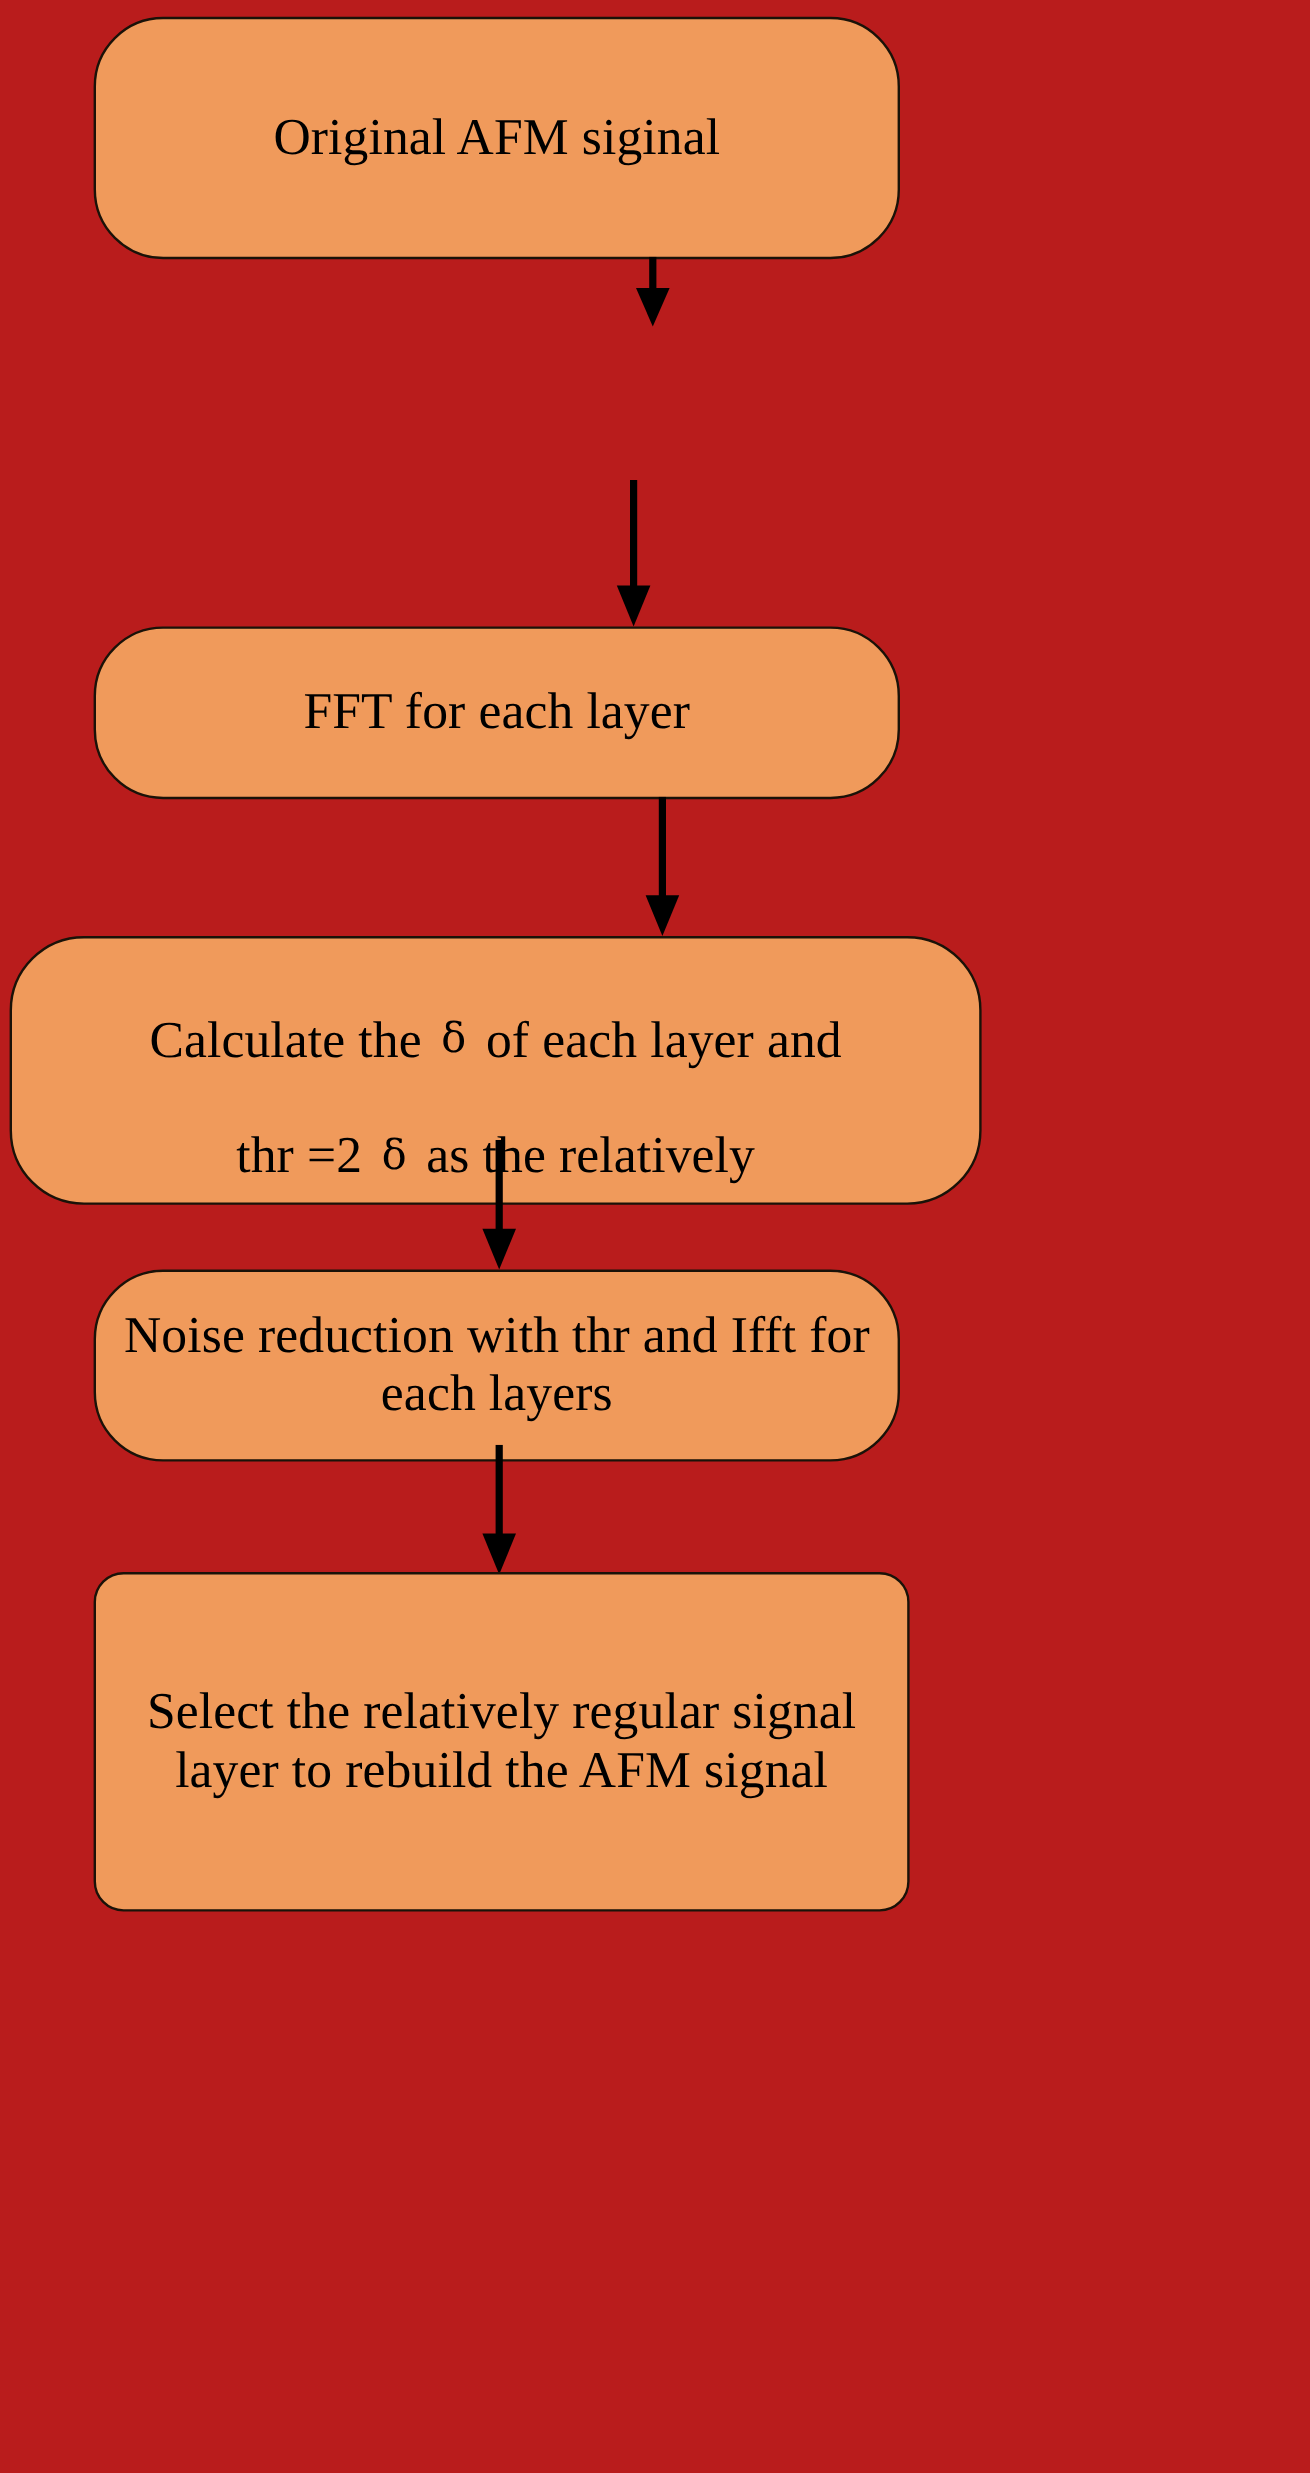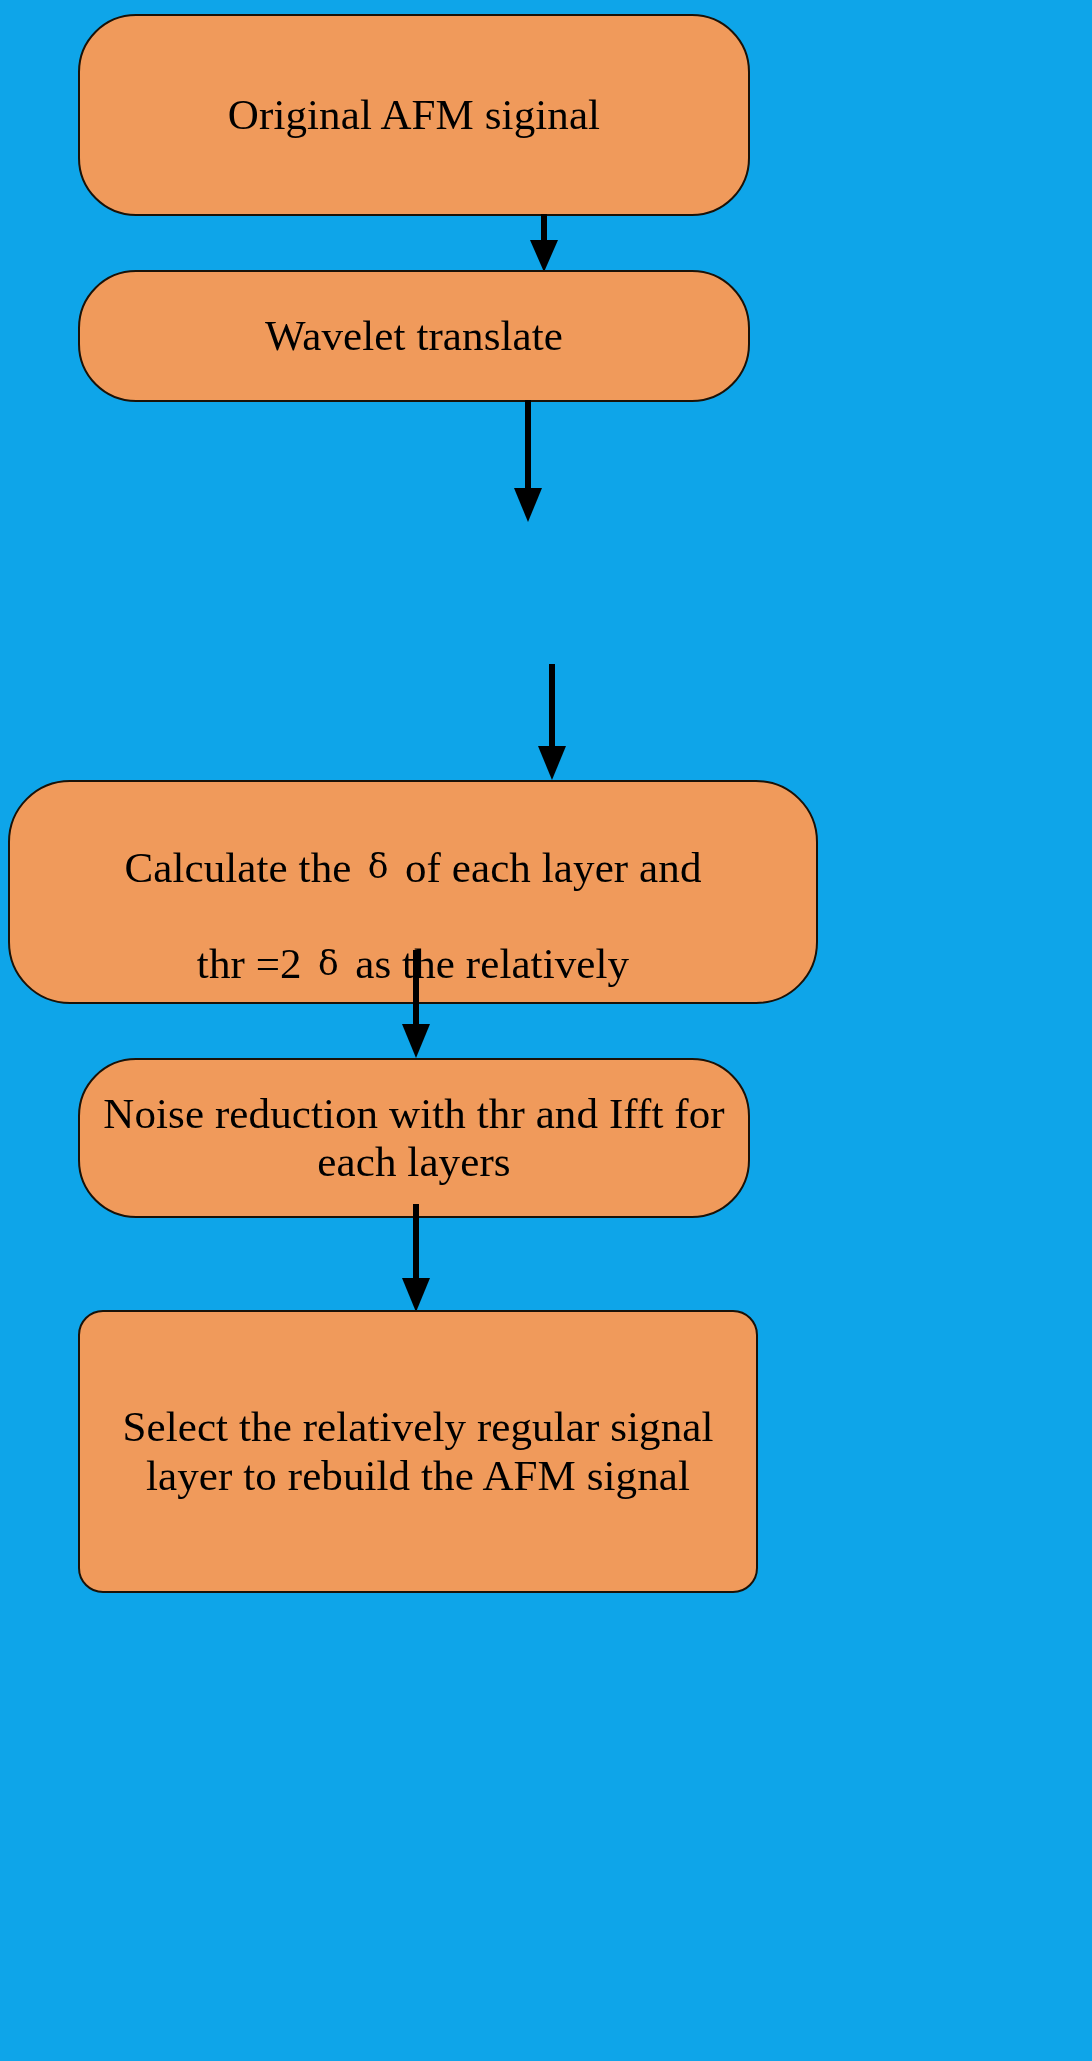--- a/index.html
+++ b/index.html
@@ -60,44 +60,44 @@
   
   .arrow {
     position: absolute;
     overflow: visible;
   }
   .arrow svg { display: block; }
 </style>
 </head>
 <body>
 
-<div id="flowchart" style="background: #0ea5e9;">
+<div id="flowchart" style="background: #b91c1c;">
 
   <div class="node" id="node-0" style="background: rgb(240, 154, 91); border-color: rgb(26, 18, 8); color: rgb(0, 0, 0);">
     <span class="label">Original AFM siginal</span>
   </div>
 
   <div class="arrow" style="left:520px; top:214px;">
     <svg width="48" height="62" viewBox="0 0 48 62" aria-hidden="true">
       <line x1="24" y1="0" x2="24" y2="36" stroke="#000000" stroke-width="6"></line>
       <polygon points="24,58 10,26 38,26" fill="#000000"></polygon>
     </svg>
   </div>
 
-  <div class="node" id="node-1" style="background: rgb(240, 154, 91); border-color: rgb(26, 18, 8); color: rgb(0, 0, 0);">
-    <span class="label">Wavelet translate</span>
-  </div>
 
   <div class="arrow" style="left:504px; top:400px;">
     <svg width="48" height="126" viewBox="0 0 48 126" aria-hidden="true">
       <line x1="24" y1="0" x2="24" y2="96" stroke="#000000" stroke-width="6"></line>
       <polygon points="24,122 10,88 38,88" fill="#000000"></polygon>
     </svg>
   </div>
 
+  <div class="node" id="node-2" style="background: rgb(240, 154, 91); border-color: rgb(26, 18, 8); color: rgb(0, 0, 0);">
+    <span class="label">FFT for each layer</span>
+  </div>
 
   <div class="arrow" style="left:528px; top:664px;">
     <svg width="48" height="120" viewBox="0 0 48 120" aria-hidden="true">
       <line x1="24" y1="0" x2="24" y2="90" stroke="#000000" stroke-width="6"></line>
       <polygon points="24,116 10,82 38,82" fill="#000000"></polygon>
     </svg>
   </div>
 
   <div class="node" id="node-3" style="background: rgb(240, 154, 91); border-color: rgb(26, 18, 8); color: rgb(0, 0, 0);">
     <span class="label">

